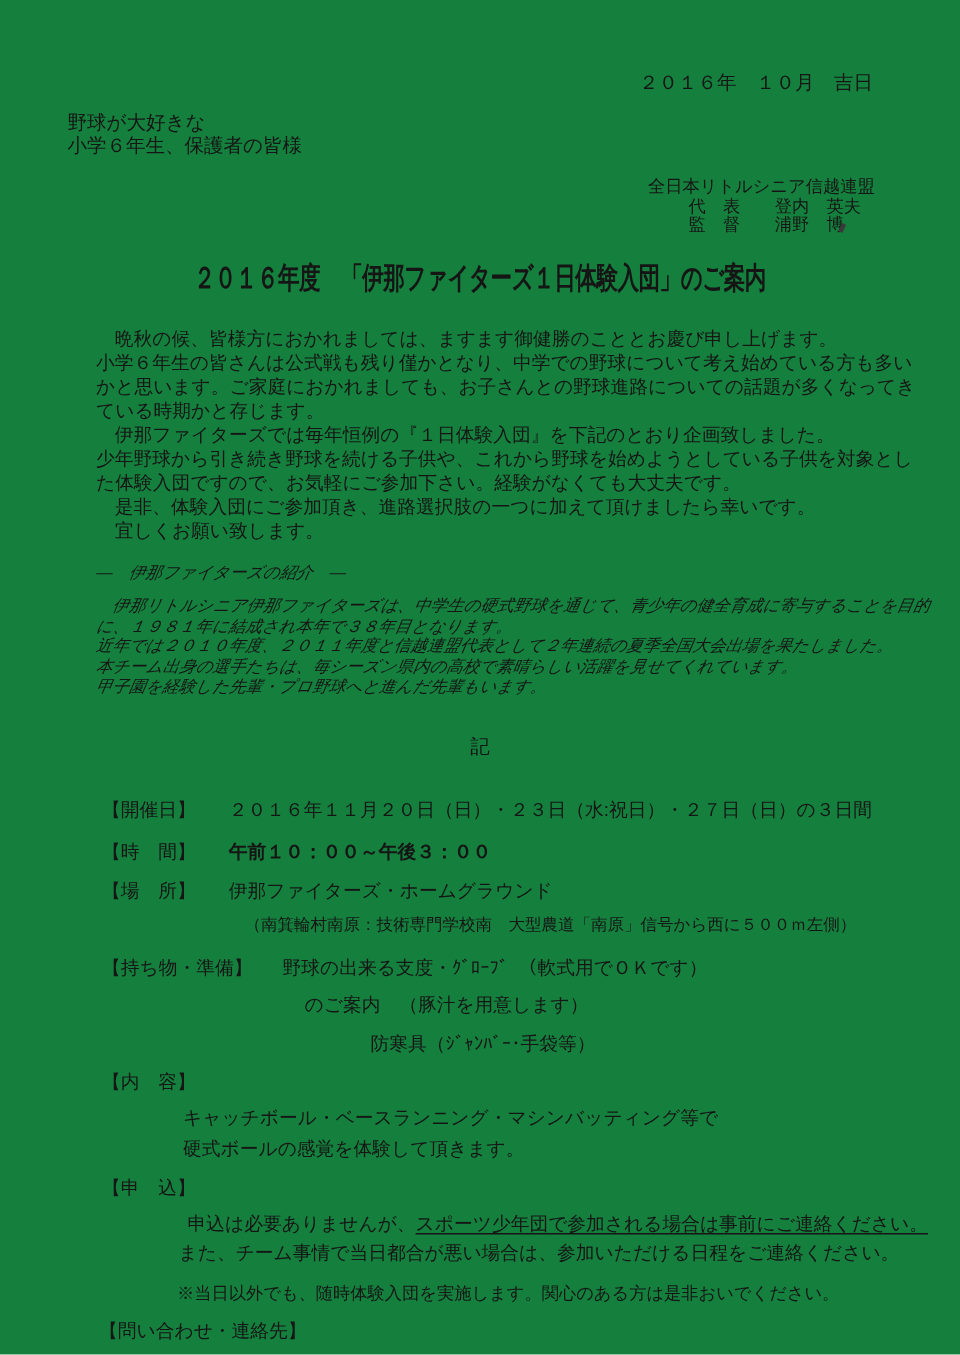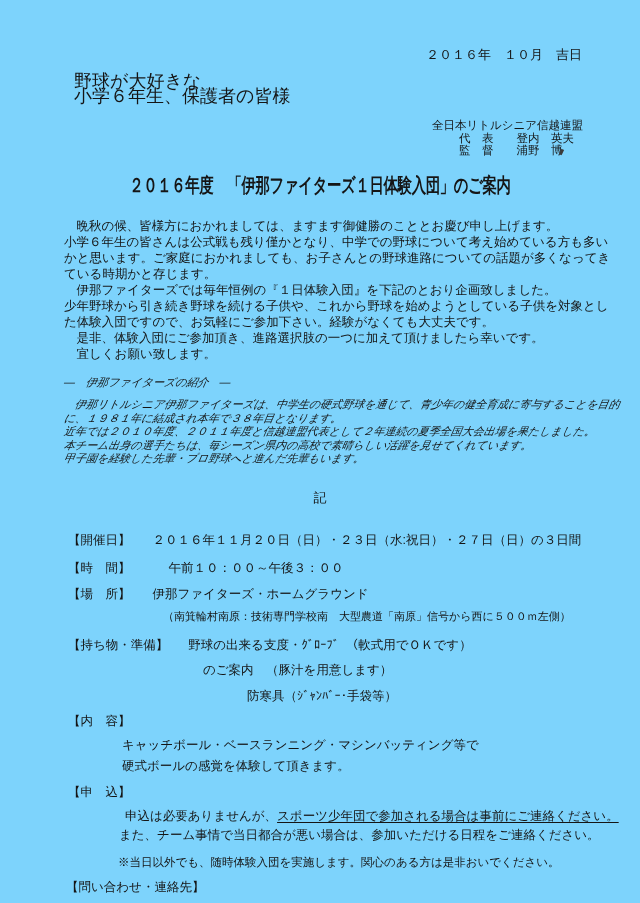--- a/index.html
+++ b/index.html
@@ -1,34 +1,34 @@
 <!DOCTYPE html>
 <html lang="ja"><head>
 <meta charset="utf-8">
 <style>
   html,body { margin:0; padding:0; background:#ffffff; }
   .page {
     position:relative;
     width:640px; height:903px;
     margin:0 auto;
-    background:#7dd3fc;
+    background:#15803d;
     color:#151515;
     font-family:"Liberation Sans", sans-serif;
     overflow:hidden;
   }
   .line { white-space:nowrap; }
 
   .date-line {
     padding:46px 58px 0 0;
     text-align:right;
     font-size:13px;
   }
   .addressee {
-    margin:10px 0 0 74px;
-    font-size:18px;
+    margin:10px 0 0 45px;
+    font-size:13px;
     line-height:15px;
   }
   .sender {
     margin:15px 0 0 432px;
     font-size:11.5px;
     line-height:12.5px;
   }
   .sender .s-team  { margin-left:12px; }
   .sender .s-rep,
   .sender .s-coach { margin-left:27px; }
@@ -63,21 +63,21 @@
     font-size:13px;
   }
 
   .details { font-size:12.5px; }
   .d-label { flex:0 0 auto; }
   .row { display:flex; }
 
   .schedule-row   { margin:25px 0 0 68px; }
   .schedule-row .d-value { margin-left:22px; }
   .time-row       { margin:11px 0 0 68px; }
-  .time-row .d-value     { margin-left:38px; }
+  .time-row .d-value     { margin-left:22px;font-weight:bold; }
   .place-row      { margin:9px 0 0 68px; }
   .place-row .d-value    { margin-left:22px; }
   .place-note     { margin:6px 0 0 163px; font-size:11px; }
 
   .items-row      { margin:13px 0 0 68px;align-items:flex-end; }
   .items-row .d-value    { margin-left:20px; }
   .items-sub1     { margin:8px 0 0 203px; }
   .items-sub2     { margin:9px 0 0 203px;padding-left:44px; }
 
   .content-label  { margin:8px 0 0 68px; }

